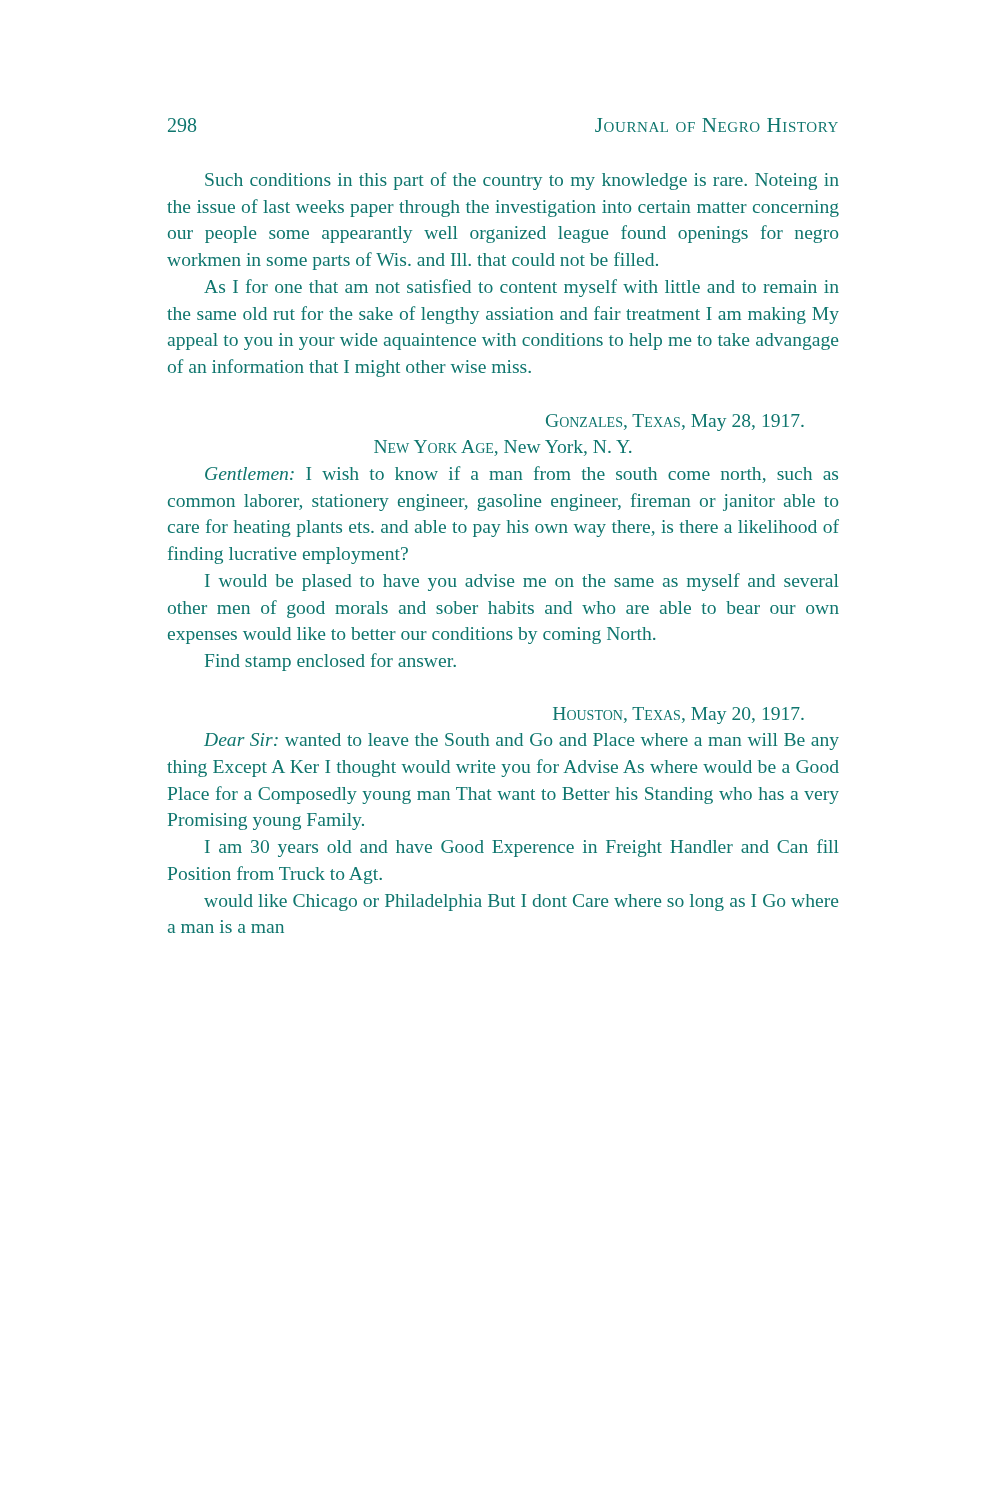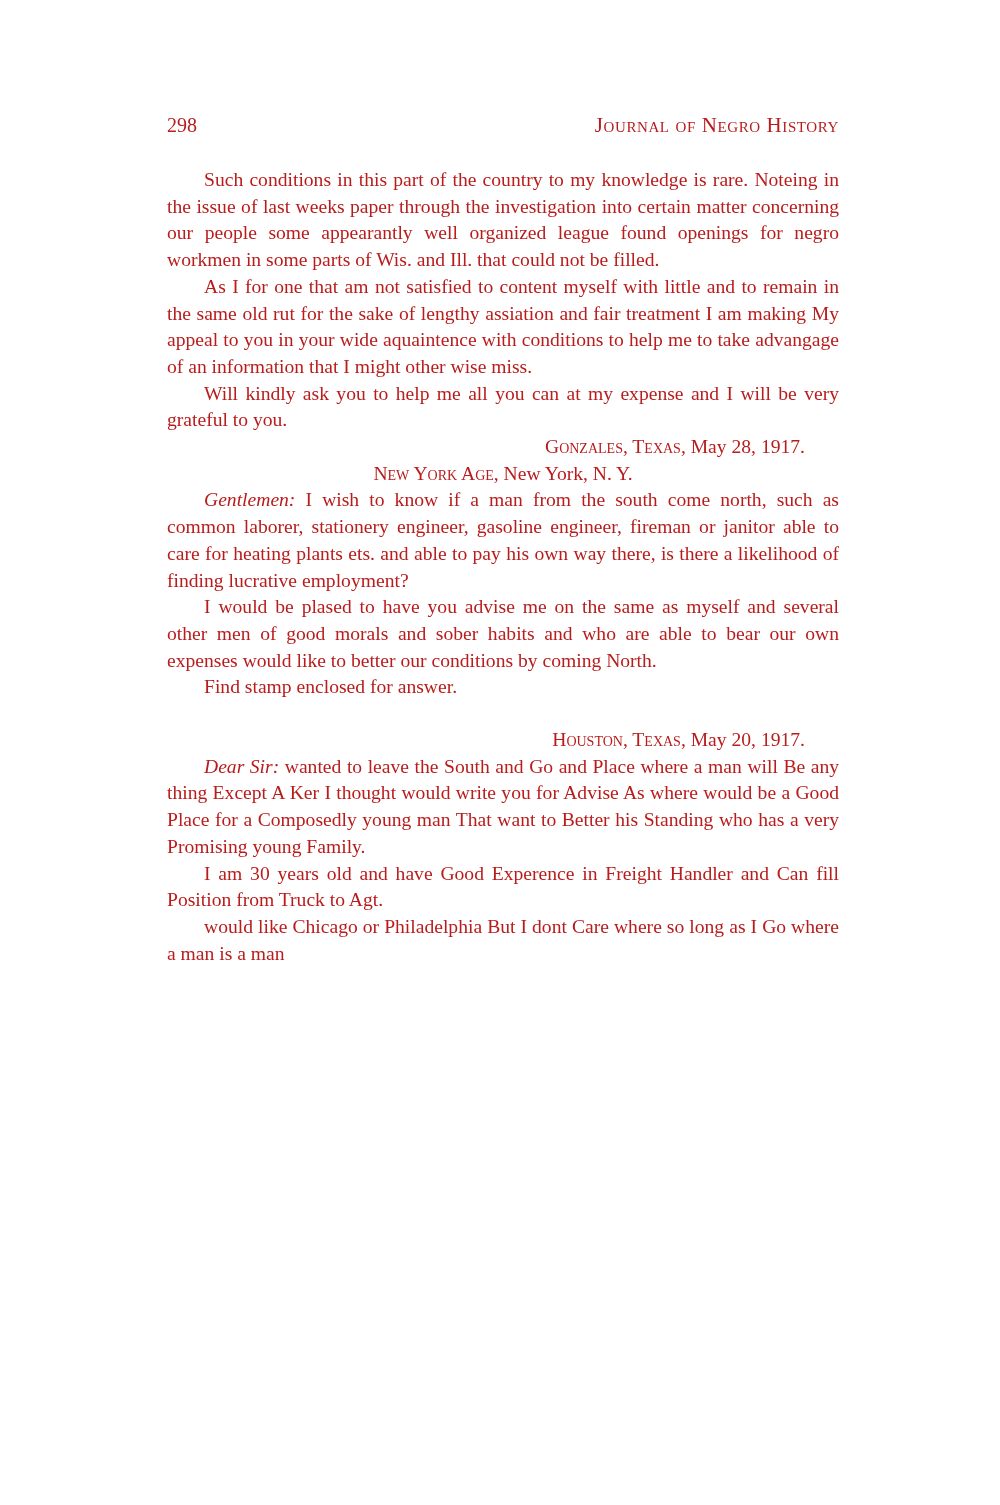--- a/index.html
+++ b/index.html
@@ -1,50 +1,49 @@
 <!DOCTYPE html>
 <html><head>
 <meta charset="utf-8">
 <style>
   html, body { margin: 0; padding: 0; background: #ffffff; }
   body { width: 1000px; height: 1505px; position: relative; overflow: hidden; }
   .page {
     position: absolute; left: 167px; top: 112px; width: 672px;
     font-family: "Liberation Serif", "DejaVu Serif", serif;
-    color: #b91c1c; font-size: 19.6px; line-height: 26.7px;
+    color: #0f766e; font-size: 19.6px; line-height: 26.7px;
   }
   .running-head { position: relative; height: 32px; margin-bottom: 23px; }
   .page-number { position: absolute; left: 0; top: 0; font-size: 20px; }
   .journal-title {
     position: absolute; left: 0; right: 0; top: 0; text-align: right;
     font-variant: small-caps; font-size: 21px; letter-spacing: 0.6px;
     padding-left: 18px;
   }
   p { margin: 0; text-align: justify; text-indent: 37px; }
   .sc { font-variant: small-caps; }
   .dateline { text-align: right; padding-right: 34px; text-indent: 0; }
   .address { text-indent: 0; text-align: center; }
-  .gap-before-date { }
+  .gap-before-date { margin-top: 27px; }
   .gap-before-date2 { margin-top: 26px; }
   em.salutation { font-style: italic; }
 </style>
 </head>
 <body>
 
 <div class="page">
 
   <div class="running-head">
     <span class="page-number">298</span>
     <span class="journal-title">Journal of Negro History</span>
   </div>
 
   <div>
     <p>Such conditions in this part of the country to my knowledge is rare.  Noteing in the issue of last weeks paper through the investigation into certain matter concerning our people some appearantly well organized league found openings for negro workmen in some parts of Wis. and Ill. that could not be filled.</p>
     <p>As I for one that am not satisfied to content myself with little and to remain in the same old rut for the sake of lengthy assiation and fair treatment I am making My appeal to you in your wide aquaintence with conditions to help me to take advangage of an information that I might other wise miss.</p>
-    <p>Will kindly ask you to help me all you can at my expense and I will be very grateful to you.</p>
   </div>
 
   <div>
     <p class="dateline gap-before-date"><span class="sc">Gonzales, Texas,</span><span> May 28, 1917.</span></p>
     <p class="address"><span class="sc">New York Age,</span><span> New York, N. Y.</span></p>
     <p><em class="salutation">Gentlemen:</em><span> I wish to know if a man from the south come north, such as common laborer, stationery engineer, gasoline engineer, fireman or janitor able to care for heating plants ets. and able to pay his own way there, is there a likelihood of finding lucrative employment?</span></p>
     <p>I would be plased to have you advise me on the same as myself and several other men of good morals and sober habits and who are able to bear our own expenses would like to better our conditions by coming North.</p>
     <p>Find stamp enclosed for answer.</p>
   </div>
 

